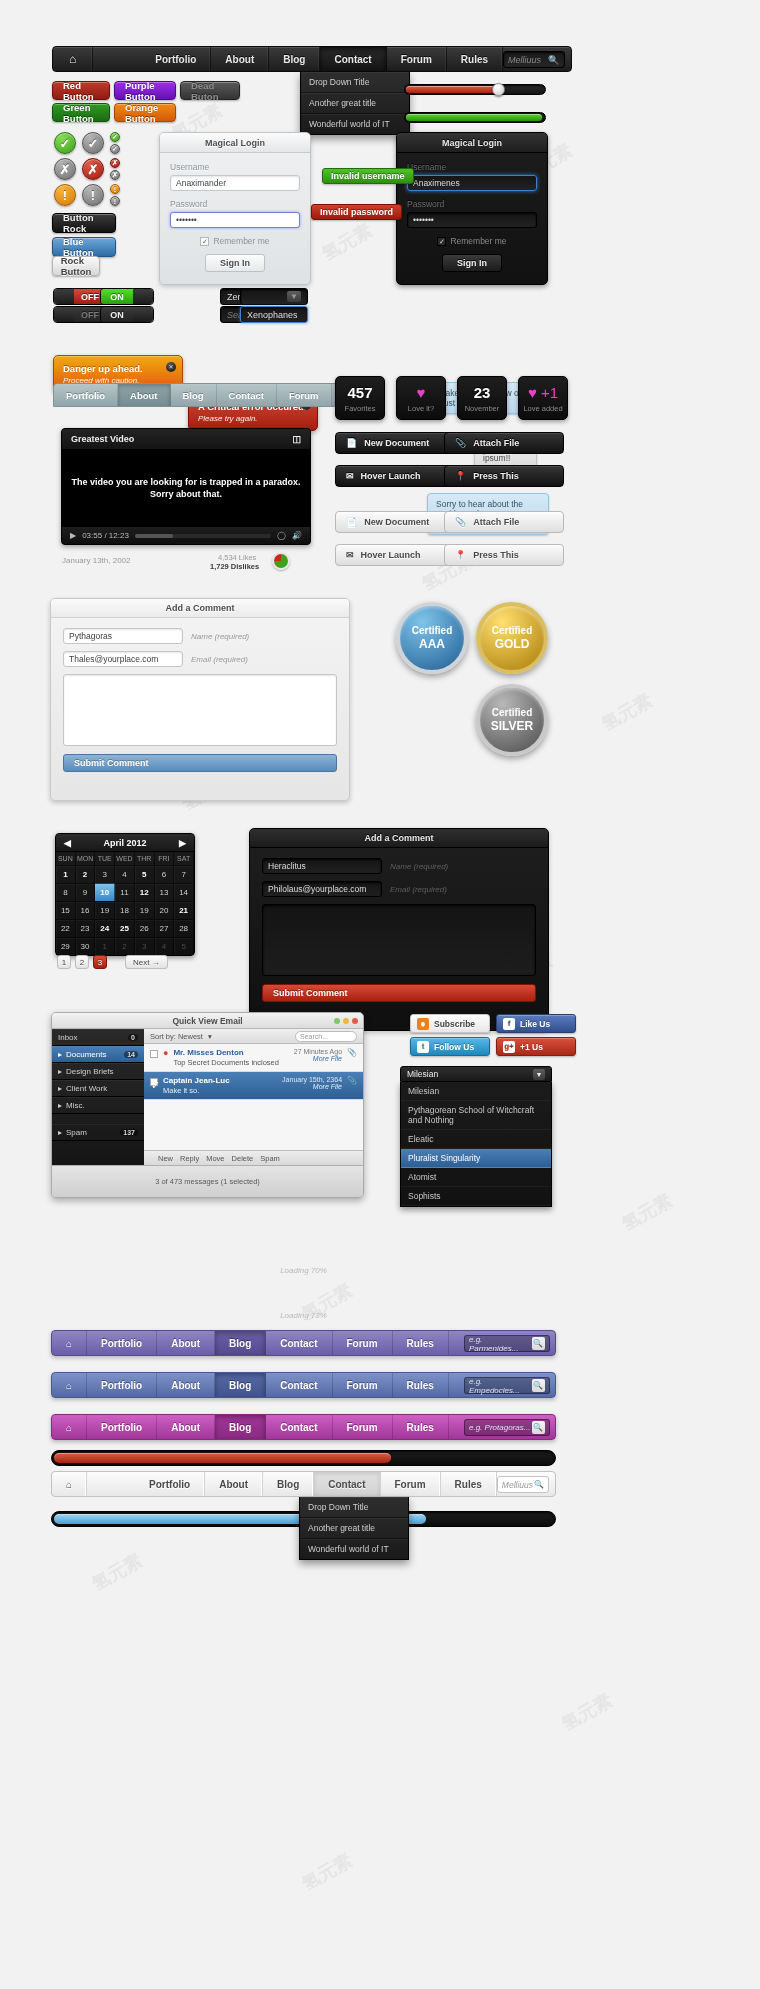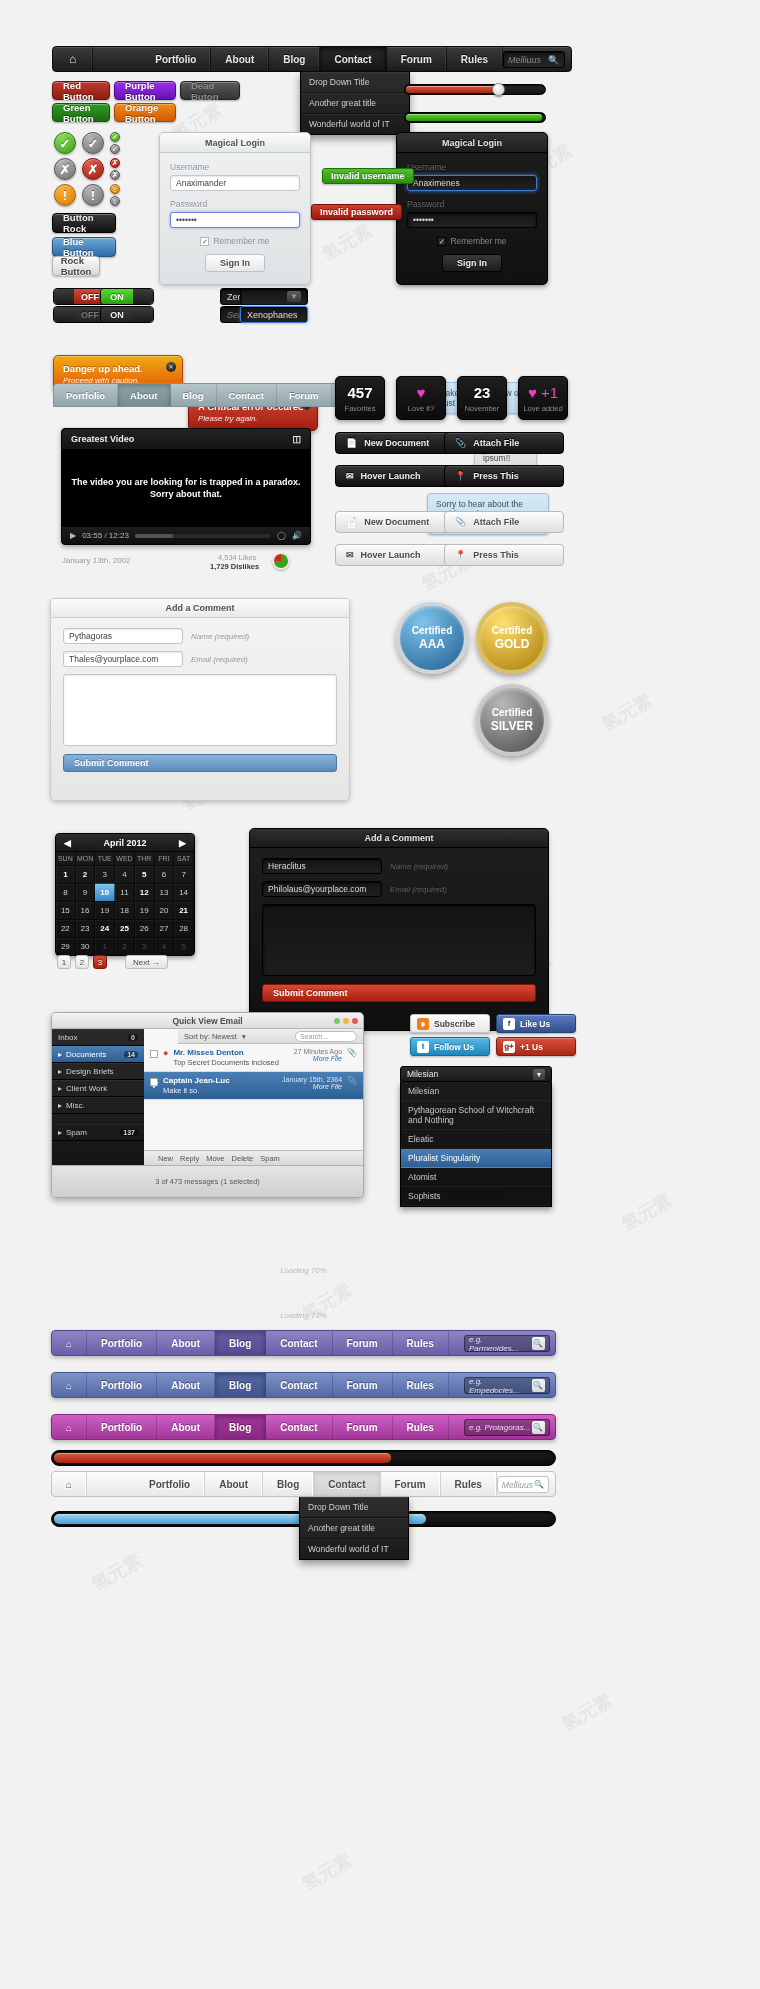--- a/index.html
+++ b/index.html
@@ -301,21 +301,21 @@
   .esb { width:92px; background:linear-gradient(#2a2a2a,#151515); }
   .esb .row { height:17px; display:flex; align-items:center; padding:0 6px; gap:4px;
     color:#cfcfcf; font-size:8px; border-bottom:1px solid #000;
     box-shadow:inset 0 1px 0 rgba(255,255,255,.05); cursor:pointer; }
   .esb .row.on { background:linear-gradient(#4a7fb5,#2d5f94); color:#fff; }
   .esb .row b.cnt { margin-left:auto; font-size:7px; background:rgba(0,0,0,.45);
     padding:0 3px; border-radius:6px; color:#d8d8d8; }
   .elist { flex:1; background:#f6f6f6; display:flex; flex-direction:column; }
   .elist .etb { height:15px; display:flex; align-items:center; padding:0 6px; gap:5px;
     background:linear-gradient(#efefef,#dcdcdc); border-bottom:1px solid #bdbdbd;
-    font-size:7.5px; color:#555;margin-left:34px; }
+    font-size:7.5px; color:#555; }
   .elist .etb .srch { margin-left:auto; width:62px; height:11px; background:#fff;
     border:1px solid #bbb; border-radius:6px; font-size:7px; color:#999;
     display:flex; align-items:center; padding:0 4px; }
   .eitem { display:flex; gap:5px; padding:4px 6px; border-bottom:1px solid #dcdcdc; cursor:pointer; }
   .eitem.on { background:linear-gradient(#4a7fb5,#2d5f94); color:#fff; }
   .eitem .ck { width:8px; height:8px; border:1px solid #aaa; background:#fff; margin-top:2px; }
   .eitem .mid { flex:1; }
   .eitem .nm { font-size:8px; font-weight:bold; color:#2a5f9e; }
   .eitem.on .nm { color:#fff; }
   .eitem .sj { font-size:7.5px; color:#555; margin-top:1px; }

